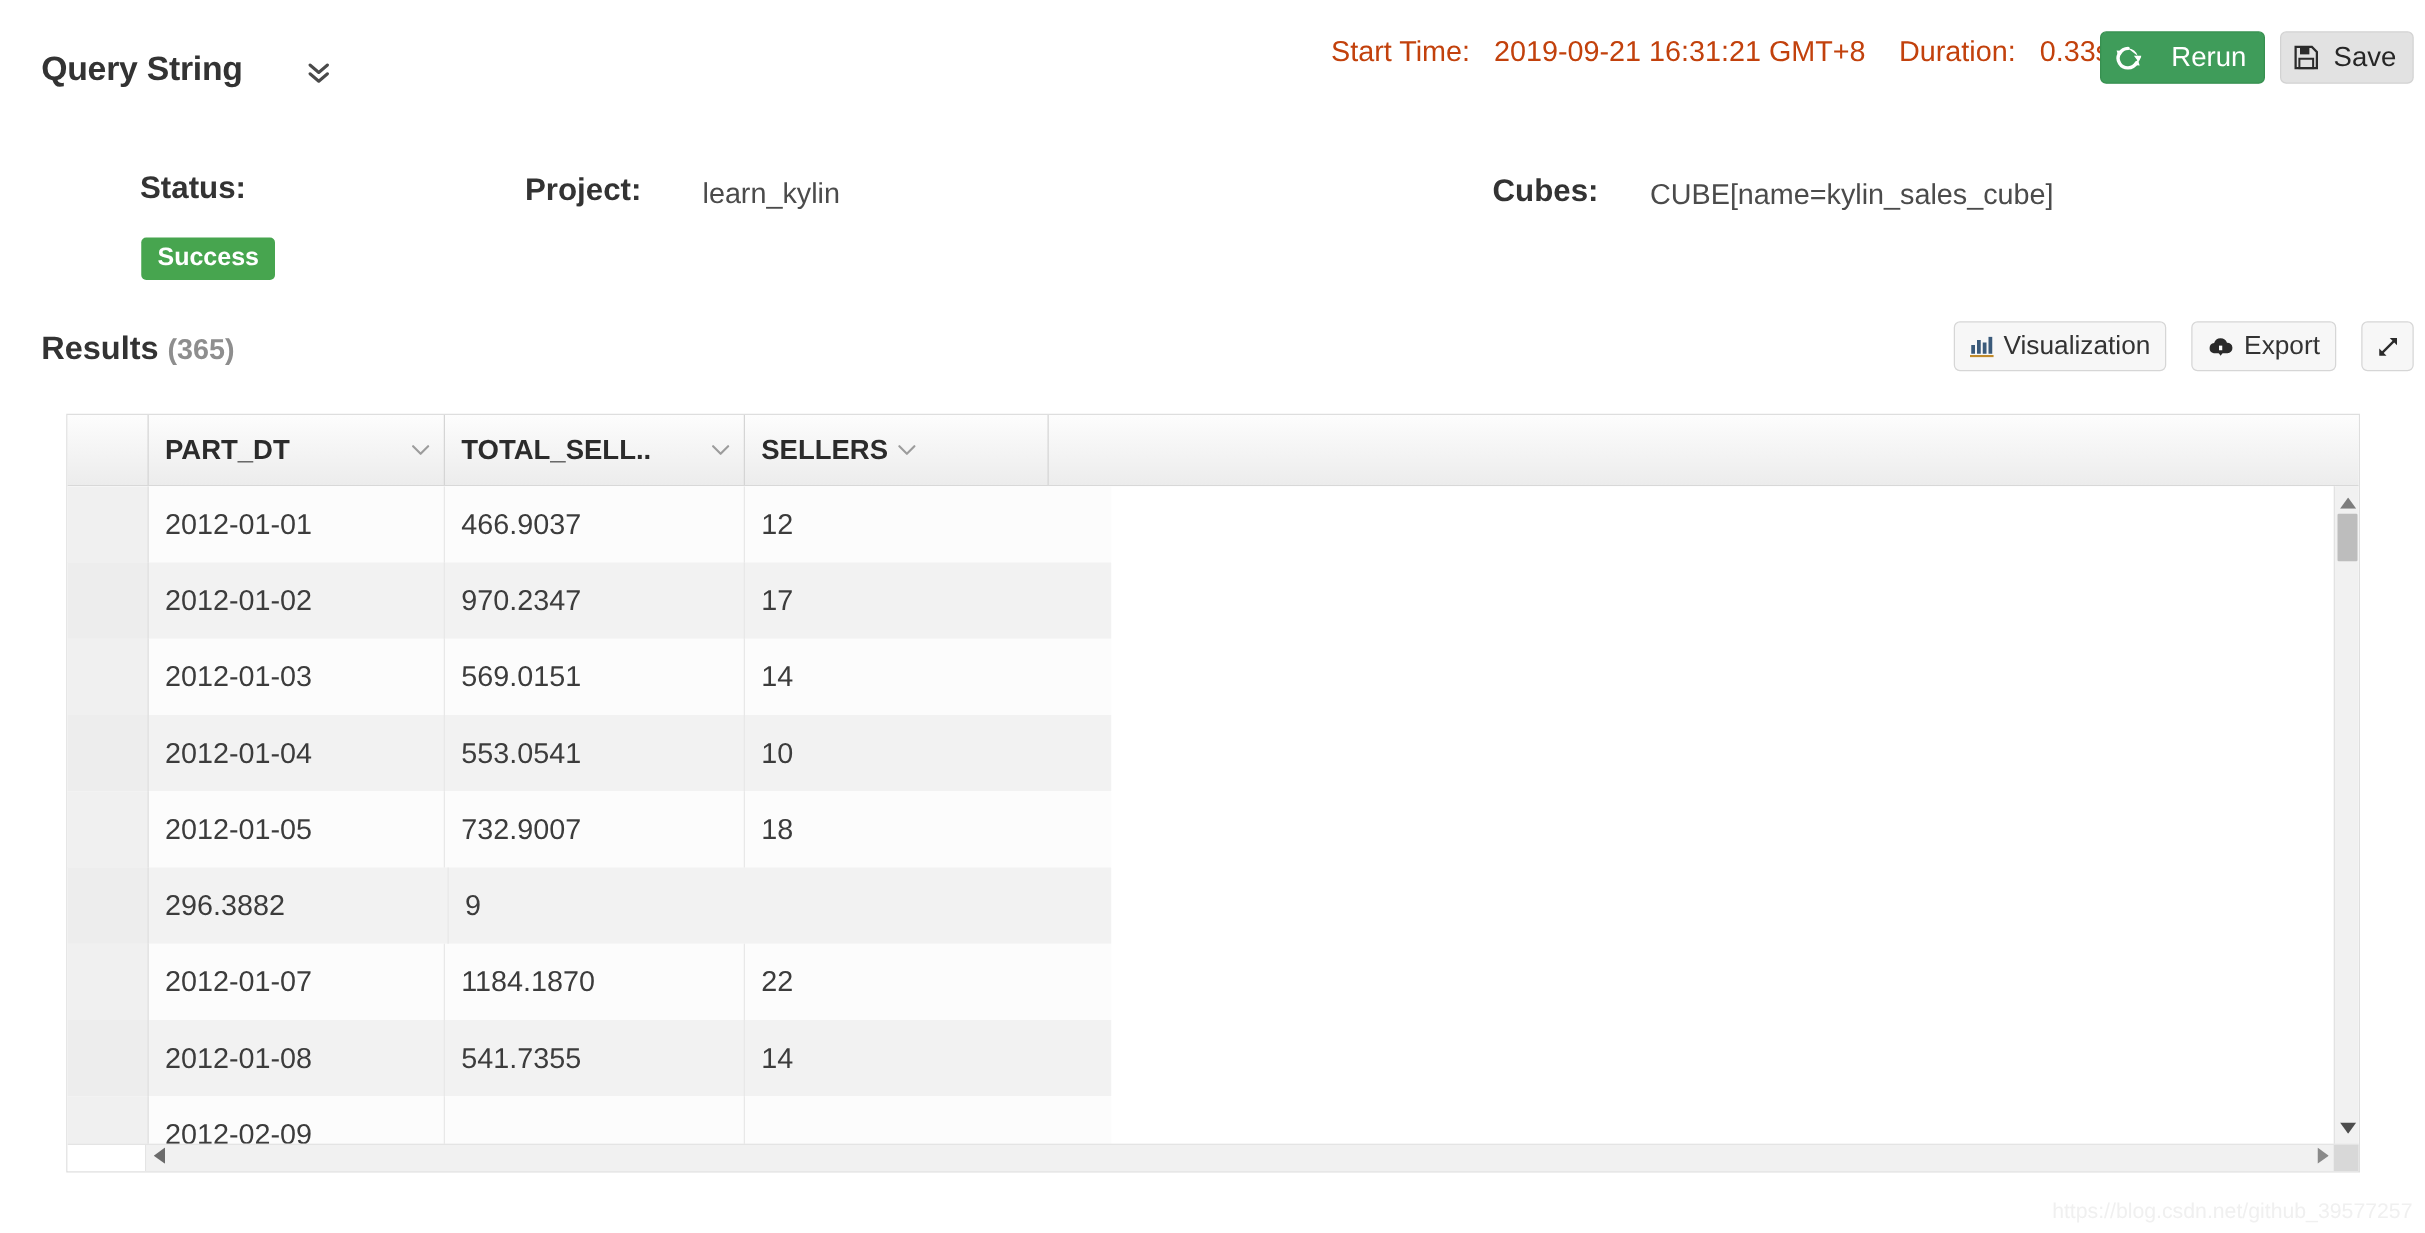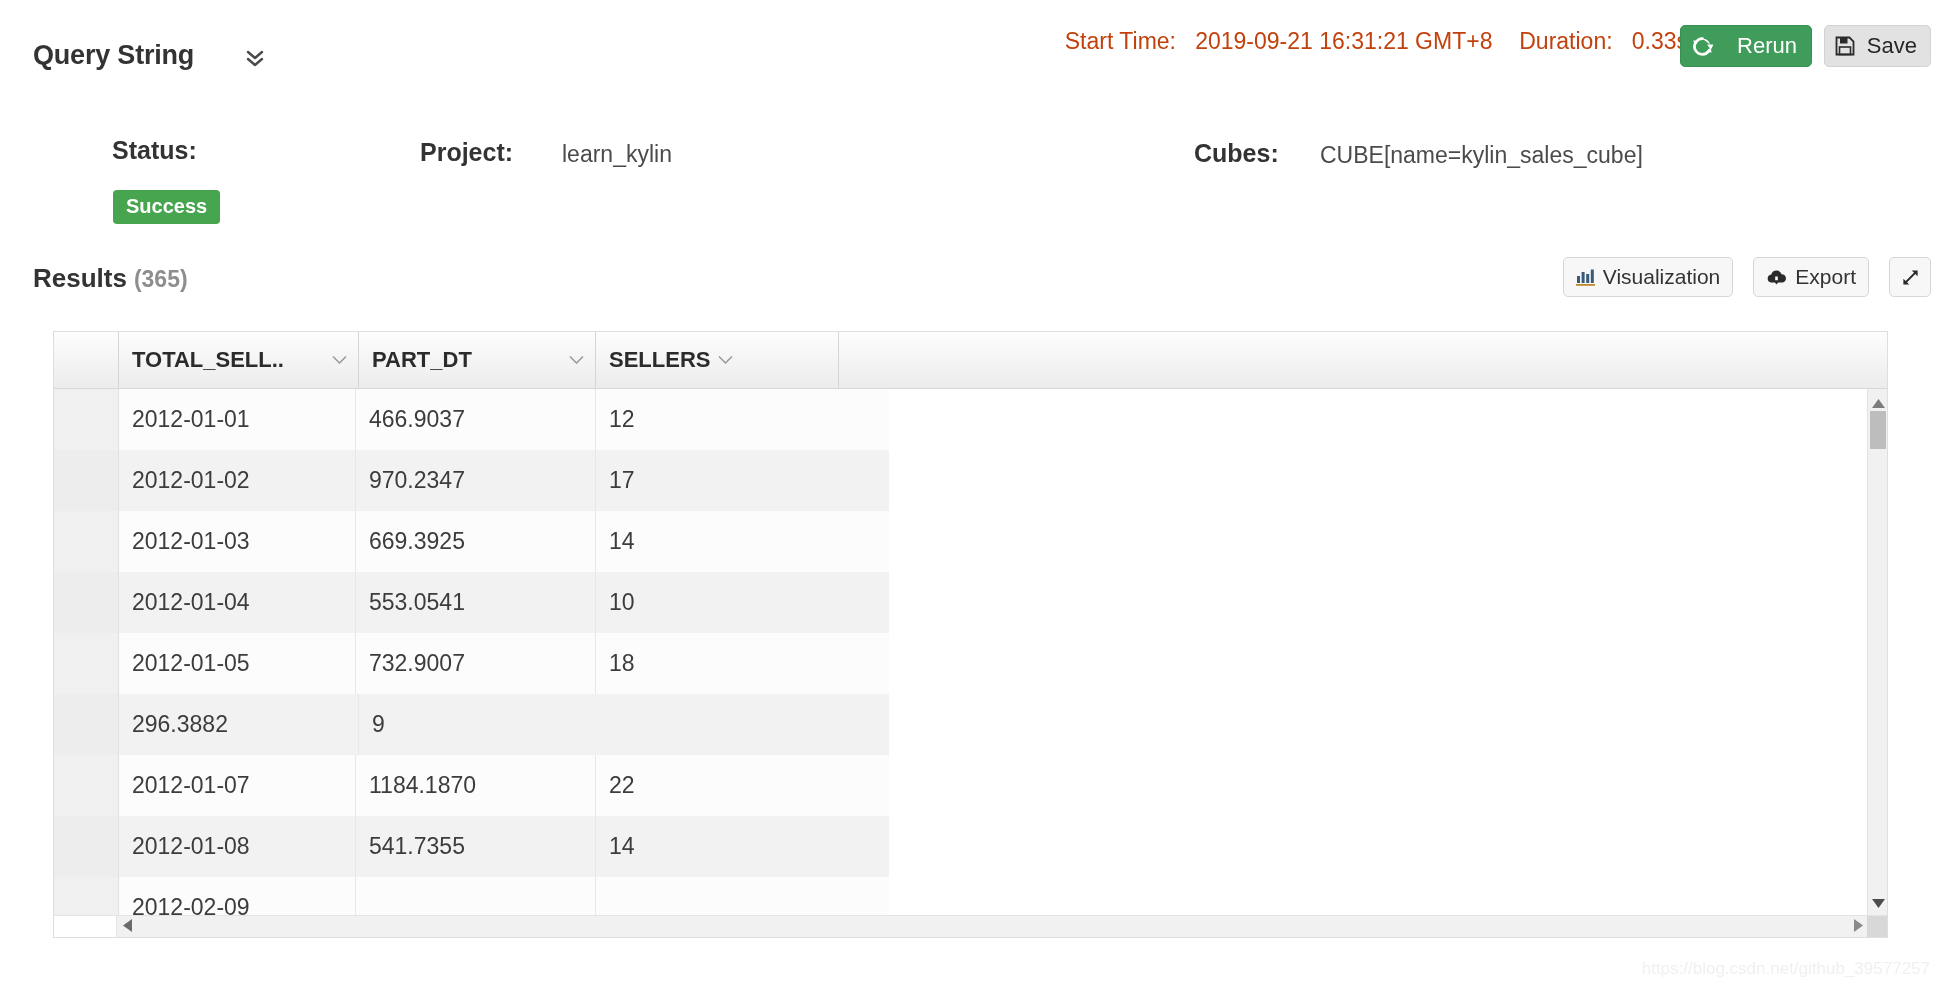--- a/index.html
+++ b/index.html
@@ -411,38 +411,38 @@
         </svg>
       </span>
     </div>
   </div>
 
   <div class="grid-wrap">
 
     <div class="grid-header">
       <div class="hd-gutter"></div>
 
+      <div class="hd-cell hd-c1">
+        <span class="hd-text">PART_DT</span>
+        <span class="hd-caret">
+          <svg width="15" height="10" viewBox="0 0 15 10">
+            <polyline points="1.5,2 7.5,8 13.5,2" fill="none" stroke="#555" stroke-width="1.7" stroke-linecap="round" stroke-linejoin="round"></polyline>
+          </svg>
+        </span>
+      </div>
+
       <div class="hd-cell hd-c2">
         <span class="hd-text">TOTAL_SELL..</span>
         <span class="hd-caret" style="margin-left:-10px;">
           <svg width="15" height="10" viewBox="0 0 15 10">
             <polyline points="1.5,2 7.5,8 13.5,2" fill="none" stroke="#555" stroke-width="1.7" stroke-linecap="round" stroke-linejoin="round"></polyline>
           </svg>
         </span>
       </div>
 
-      <div class="hd-cell hd-c1">
-        <span class="hd-text">PART_DT</span>
-        <span class="hd-caret">
-          <svg width="15" height="10" viewBox="0 0 15 10">
-            <polyline points="1.5,2 7.5,8 13.5,2" fill="none" stroke="#555" stroke-width="1.7" stroke-linecap="round" stroke-linejoin="round"></polyline>
-          </svg>
-        </span>
-      </div>
-
       <div class="hd-cell hd-c3">
         <span class="hd-text" style="flex:0 0 auto;">SELLERS</span>
         <span class="hd-caret">
           <svg width="15" height="10" viewBox="0 0 15 10">
             <polyline points="1.5,2 7.5,8 13.5,2" fill="none" stroke="#555" stroke-width="1.7" stroke-linecap="round" stroke-linejoin="round"></polyline>
           </svg>
         </span>
       </div>
 
       <div class="hd-filler"></div>
@@ -457,21 +457,21 @@
         </div>
         <div class="grid-row even">
           <div class="rg-gutter"></div>
           <div class="cell c1">2012-01-02</div>
           <div class="cell c2">970.2347</div>
           <div class="cell c3">17</div>
         </div>
         <div class="grid-row odd">
           <div class="rg-gutter"></div>
           <div class="cell c1">2012-01-03</div>
-          <div class="cell c2">669.3925</div>
+          <div class="cell c2">569.0151</div>
           <div class="cell c3">14</div>
         </div>
         <div class="grid-row even">
           <div class="rg-gutter"></div>
           <div class="cell c1">2012-01-04</div>
           <div class="cell c2">553.0541</div>
           <div class="cell c3">10</div>
         </div>
         <div class="grid-row odd">
           <div class="rg-gutter"></div>

